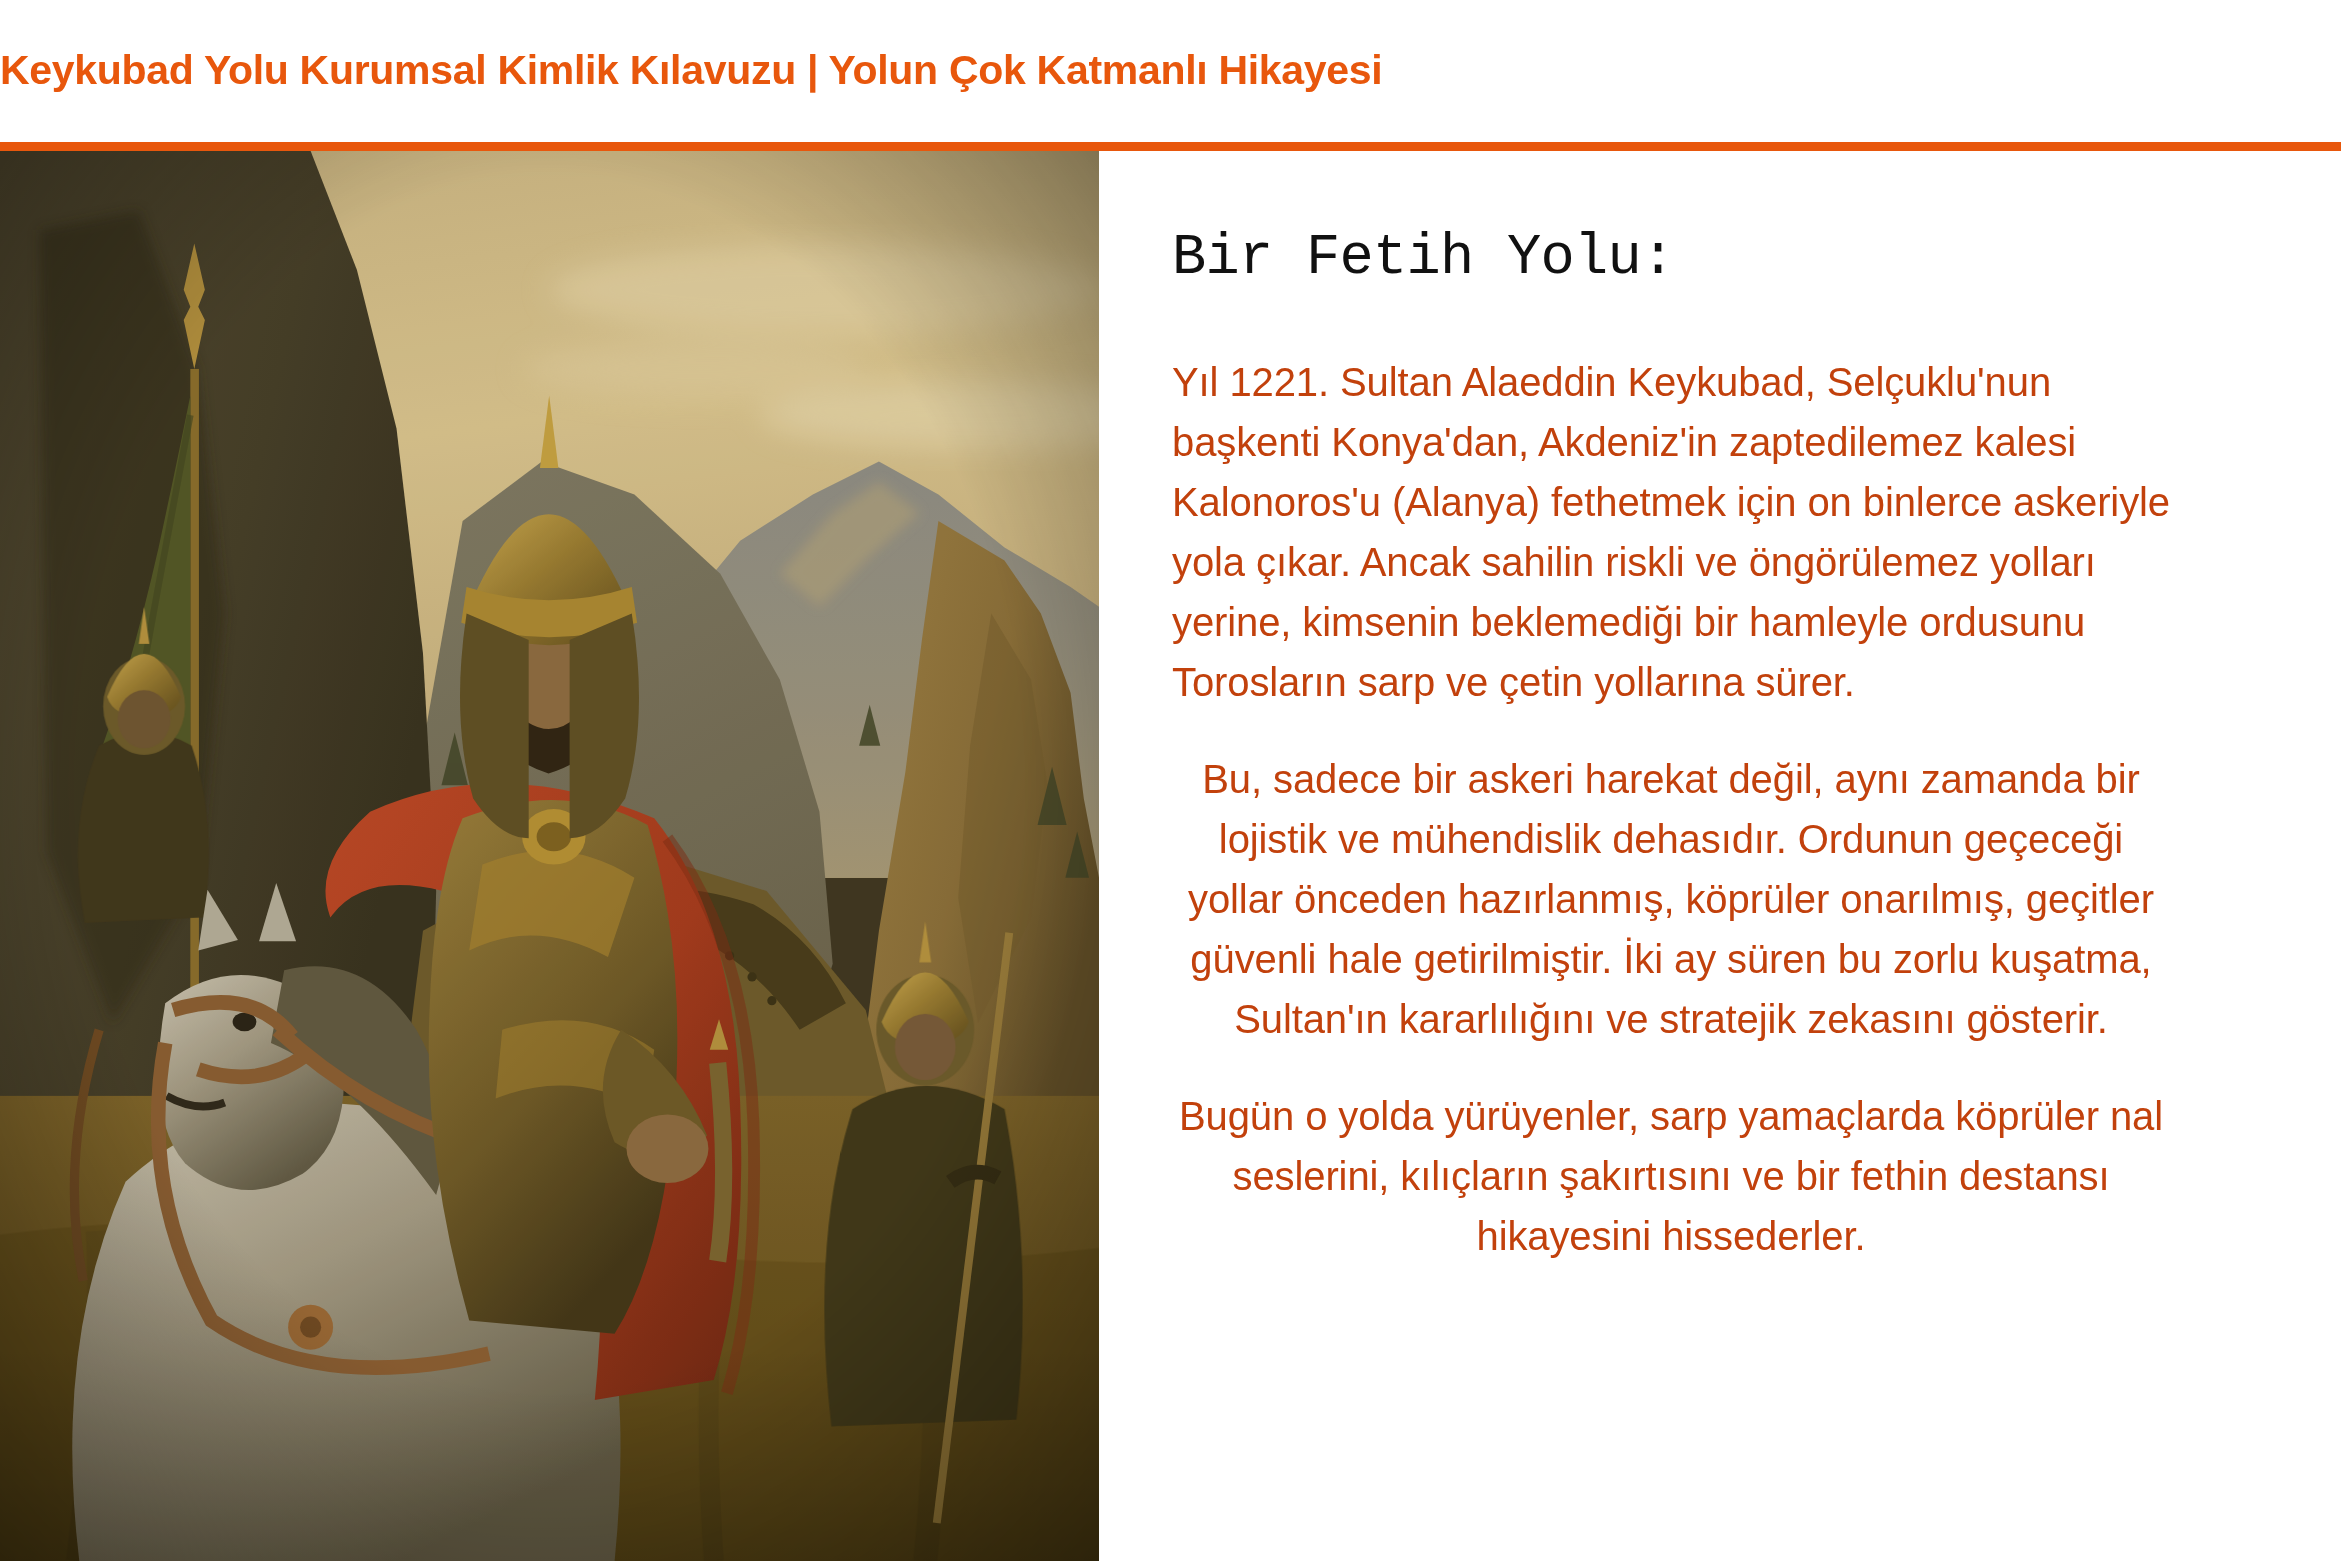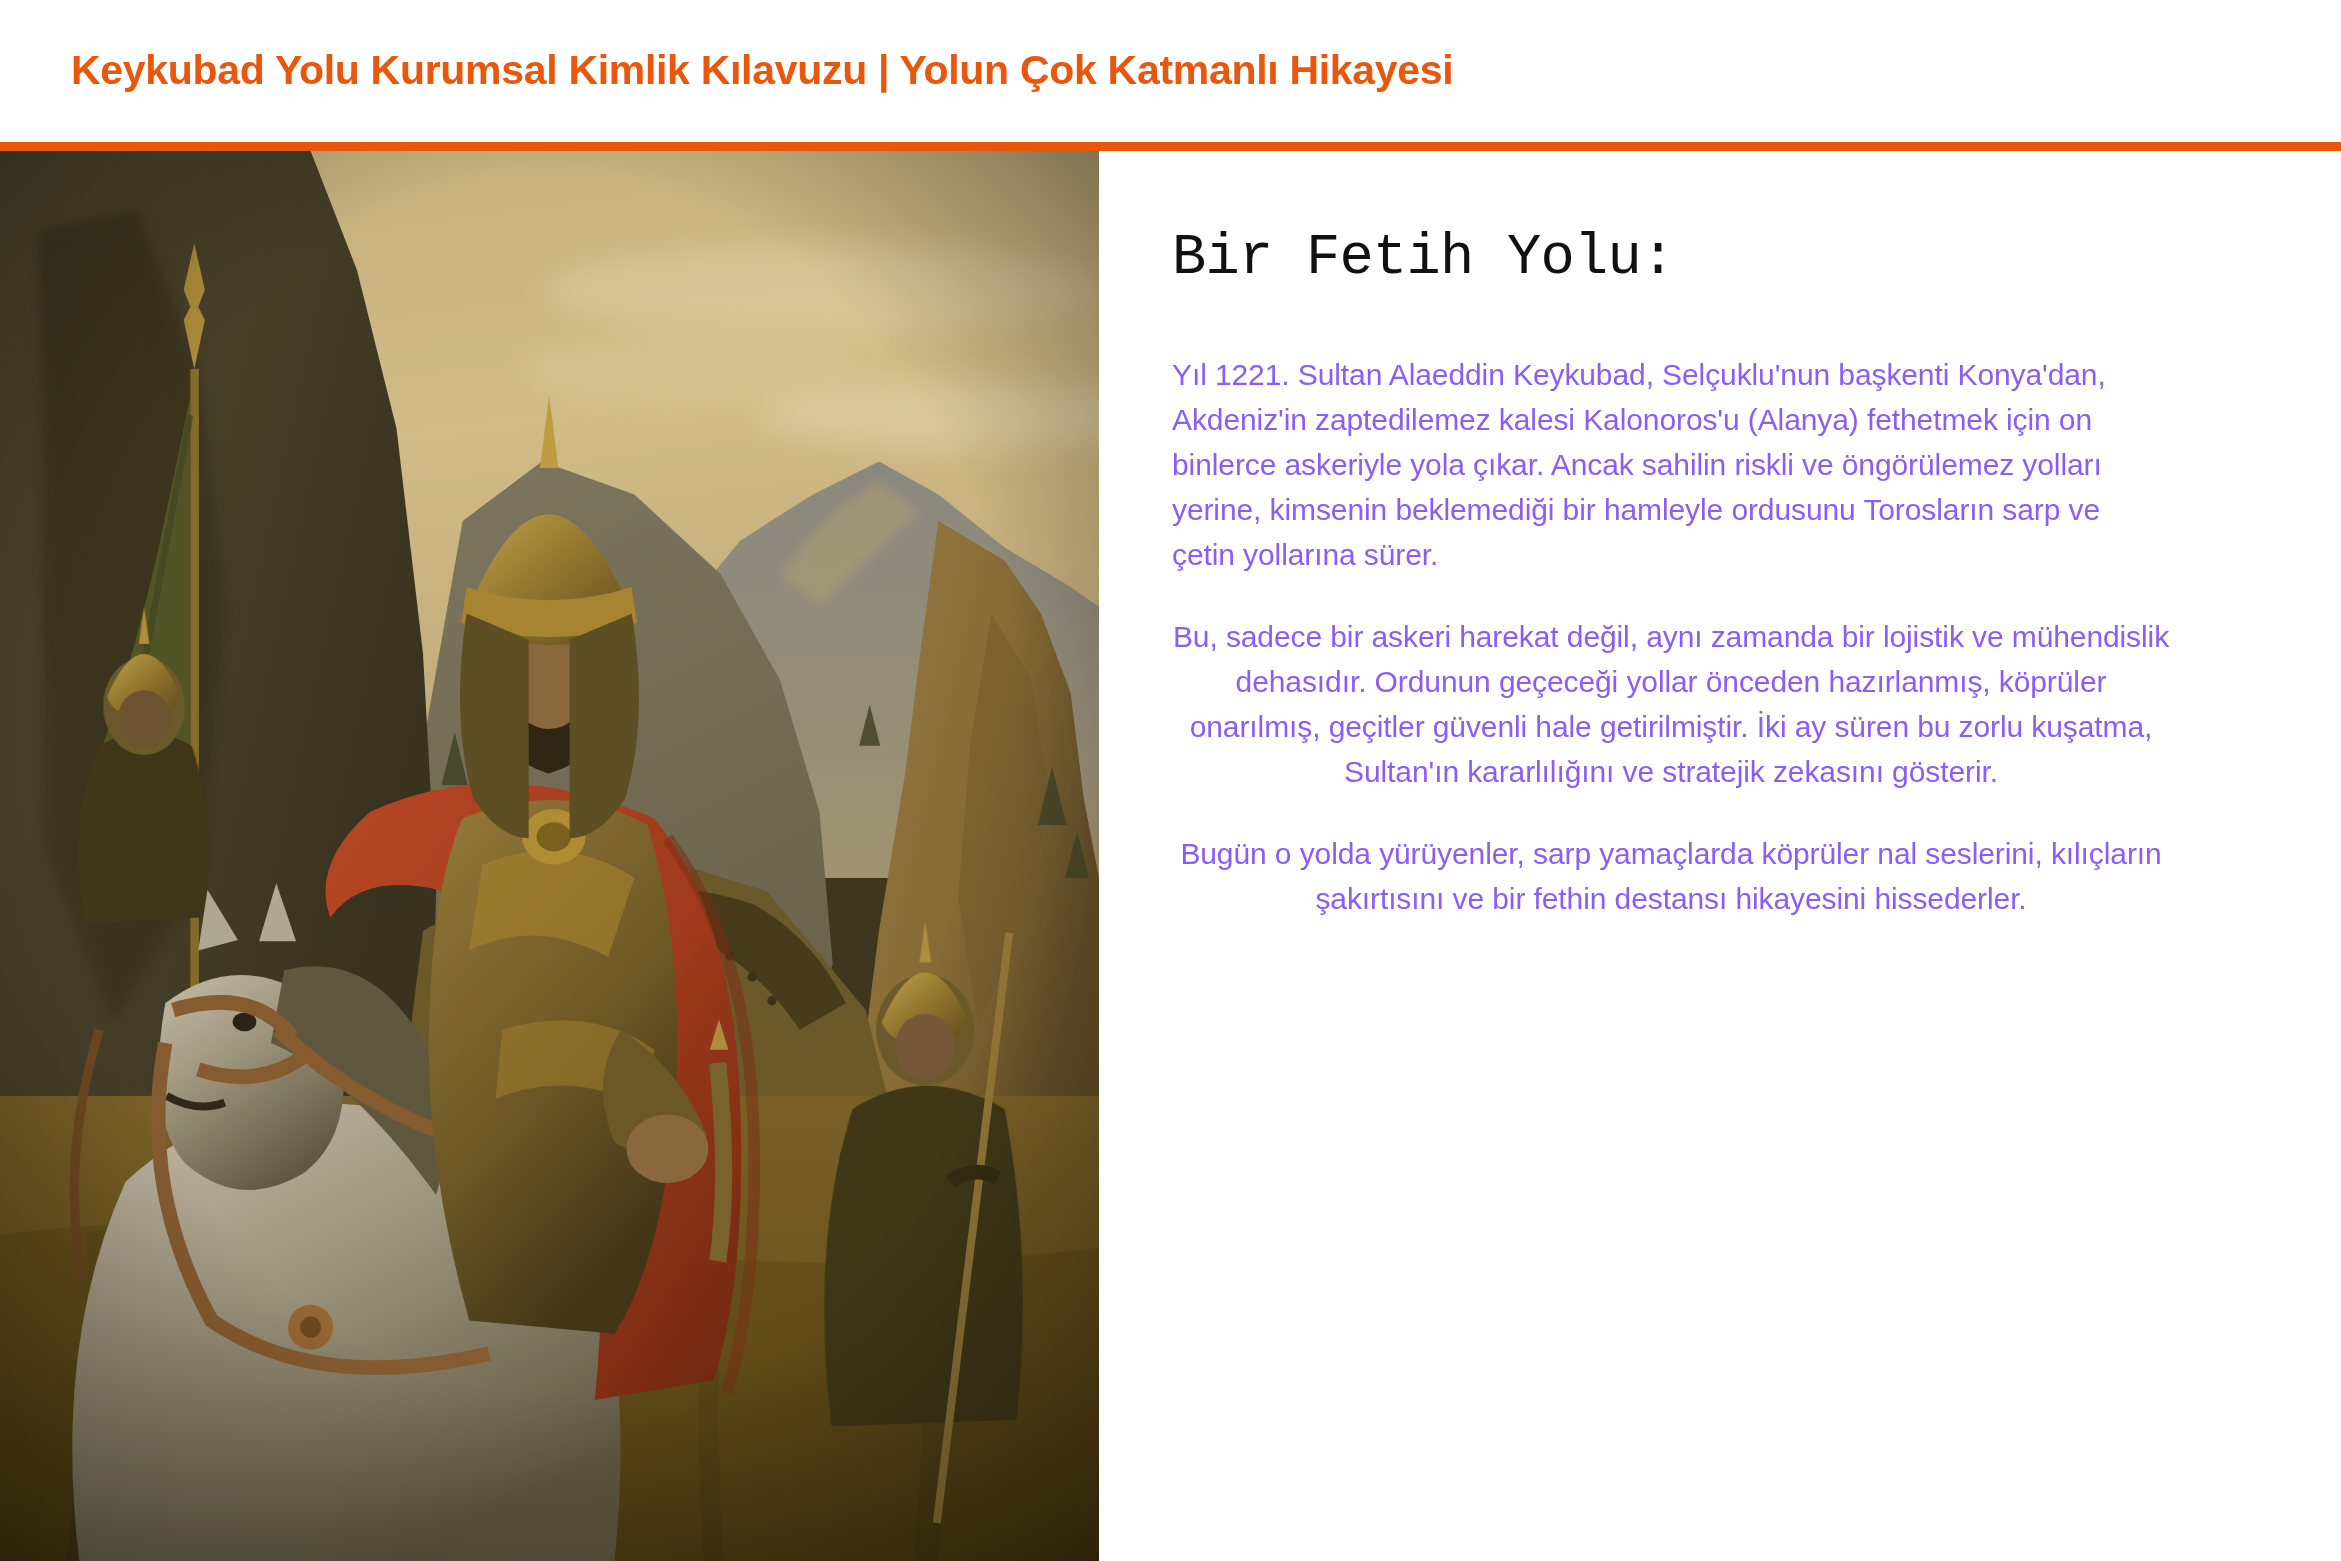--- a/index.html
+++ b/index.html
@@ -21,21 +21,20 @@
   }
 
   
   .header {
     position: absolute;
     left: 0; top: 0;
     width: 2200px;
     height: 142px;
     display: flex;
     align-items: center;
-    padding-left: 71px;
     background: #ffffff;
     text-align: center;
   }
   .header-title {
     font-size: 41px;
     line-height: 1.05;
     letter-spacing: -0.3px;
     color: #E8570C;
     white-space: nowrap;
   }
@@ -85,23 +84,23 @@
     font-weight: 700;
     color: #0b0b0b;
     letter-spacing: -0.8px;
     line-height: 1.12;
     margin-top: 18.5px;
   }
 
   .body-copy { margin-top: 61px; }
 
   .para {
-    font-size: 30px;
+    font-size: 40px;
     line-height: 1.50;
-    color: #8b5cf6;
+    color: #c2410c;
     letter-spacing: -0.1px;
     max-width: 998px;
   }
   .para + .para { margin-top: 37px; text-align: center; }
 </style>
 </head>
 <body>
 
 <div class="slide">
 

